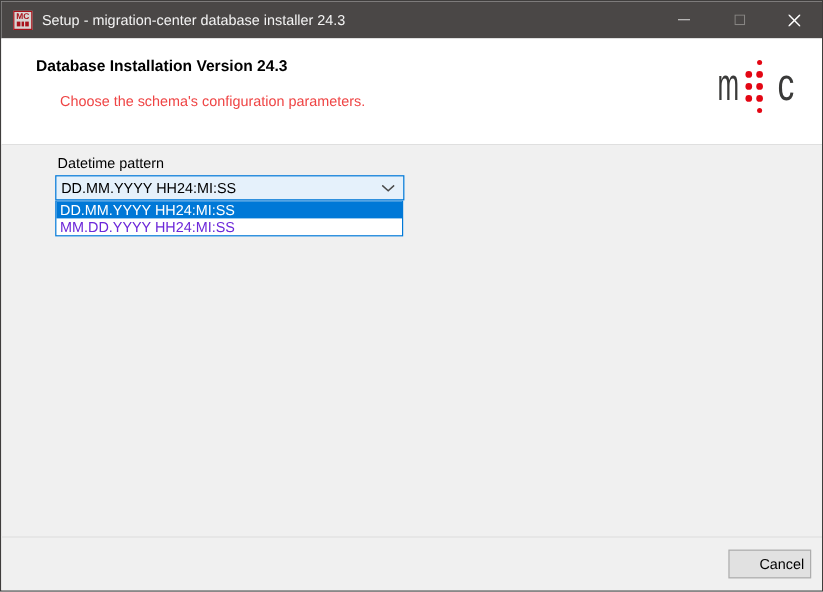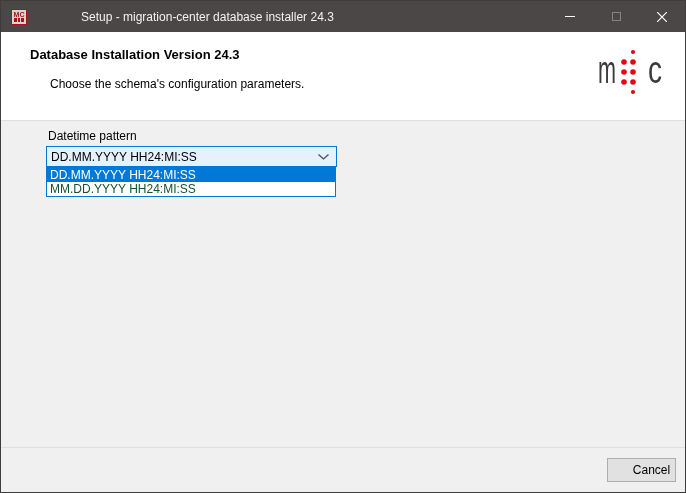--- a/index.html
+++ b/index.html
@@ -17,48 +17,48 @@
     width:16px; height:16px; margin:0 8px 0 10px; position:relative;
     background:#d8d4d2; border:1px solid #a9121b; flex:0 0 16px;
   }
   .app-icon .mc-txt {
     position:absolute; top:1px; left:0; right:0; text-align:center;
     font-size:7px; font-weight:bold; color:#a9121b; letter-spacing:0;
     font-family:"Liberation Sans", sans-serif;
   }
   .app-icon .bars { position:absolute; bottom:2px; left:2px; right:2px; height:4px; display:flex; gap:1px; }
   .app-icon .bars i { flex:1; background:#a9121b; }
-  .titlebar-text { color:#f3f3f3; font-size:12px;margin-left:46px; }
+  .titlebar-text { color:#f3f3f3; font-size:12px; }
   .controls { margin-left:auto; display:flex; height:100%; }
   .ctrl { width:46px; height:100%; display:flex; align-items:center; justify-content:center; }
   .ctrl svg { display:block; }
   
   .header {
     position:relative; height:89px; background:#ffffff;
     border-bottom:1px solid #dfdfdf;
   }
   .header-title { position:absolute; left:29px; top:15px; font-size:13px; font-weight:bold; color:#000; }
-  .header-sub   { position:absolute; left:49px; top:45px; font-size:12px; color:#000000; }
+  .header-sub   { position:absolute; left:49px; top:45px; font-size:12px; color:#ef4444; }
   .logo { position:absolute; right:22px; top:17px; }
   
   .main { position:relative; height:327px; background:#f0f0f0; }
   .field-label { position:absolute; left:47px; top:8px; font-size:12px; color:#000; }
   .combobox {
     position:absolute; left:45px; top:25px; width:291px; height:21px;
     background:#e5f1fb; border:1px solid #0078d7;
     display:flex; align-items:center; cursor:default;
   }
   .combobox .value { font-size:12px; color:#000; padding-left:4px; flex:1; white-space:nowrap; overflow:hidden; }
   .combobox .chev { padding:0 7px 0 0; display:flex; align-items:center; }
   .droplist {
     position:absolute; left:45px; top:46px; width:290px;
     background:#ffffff; border:1px solid #0078d7; z-index:5;
   }
   .option {
-    height:14px; line-height:14px; font-size:12px; color:#14532d;
+    height:14px; line-height:14px; font-size:12px; color:#6d28d9;
     padding-left:3px; white-space:nowrap; overflow:hidden; cursor:default;
   }
   .option.selected { background:#0078d7; color:#ffffff; }
   
   .footer {
     position:absolute; left:0; right:0; bottom:0; height:45px;
     background:#f0f0f0; border-top:1px solid #dfdfdf;
     display:flex; justify-content:flex-end; align-items:flex-start;
     gap:13px; padding:10px 9px 0 0;
   }

